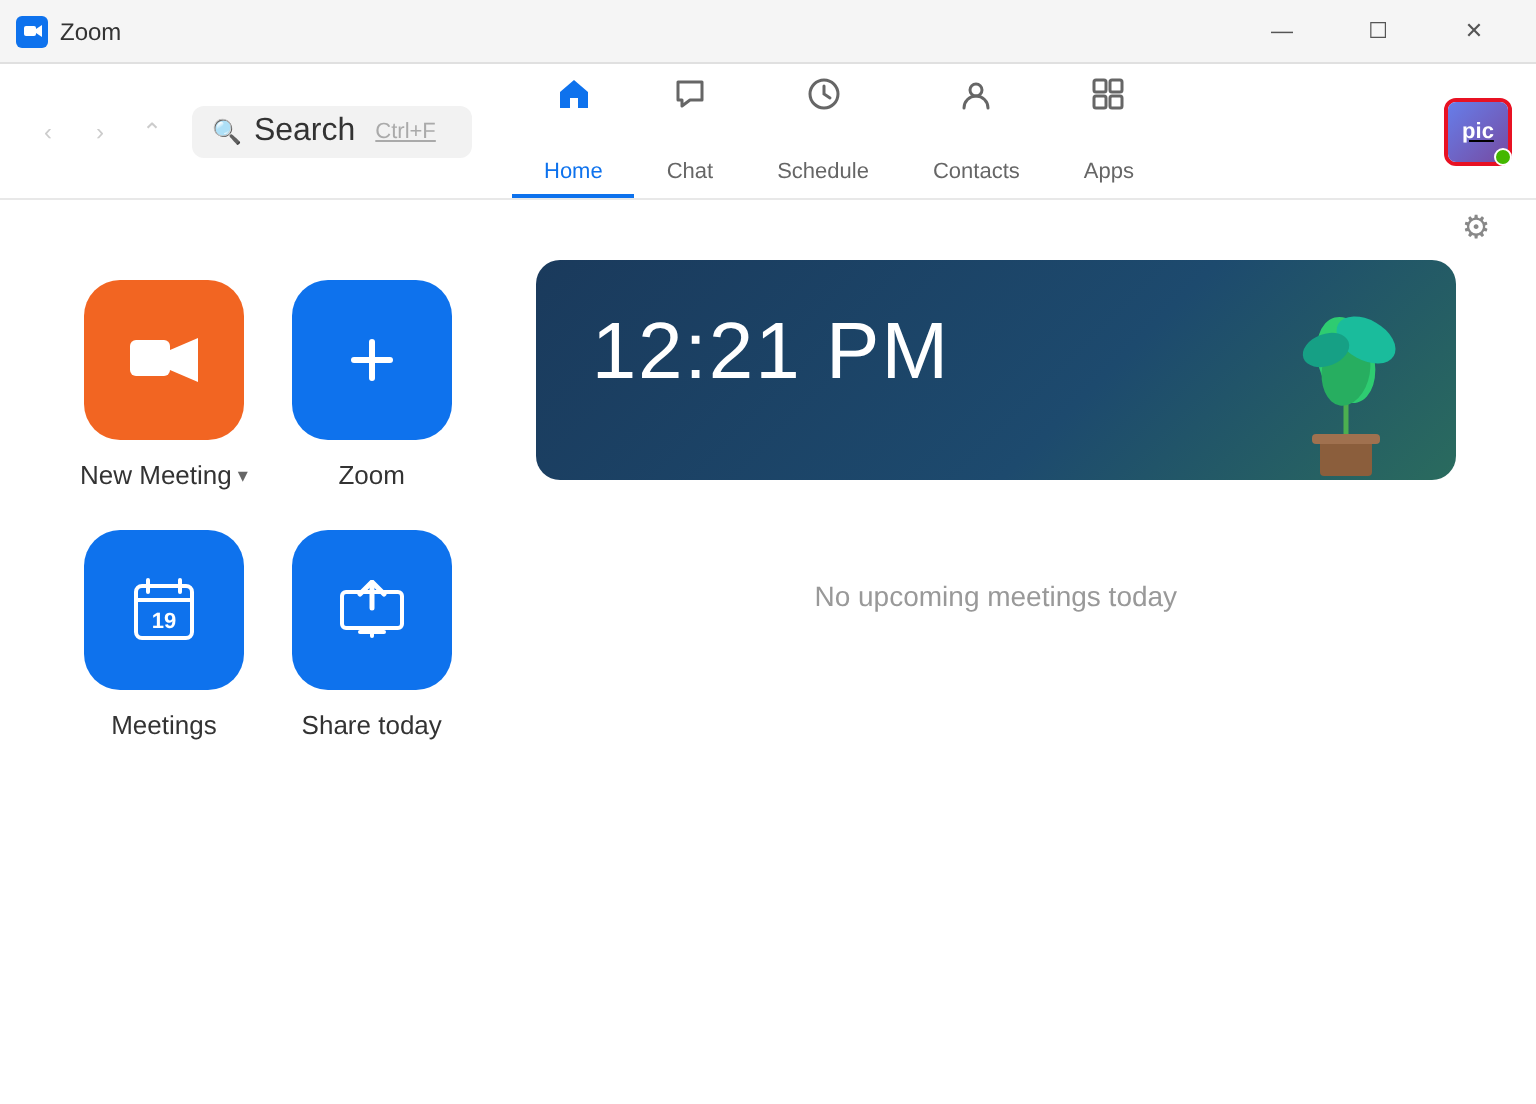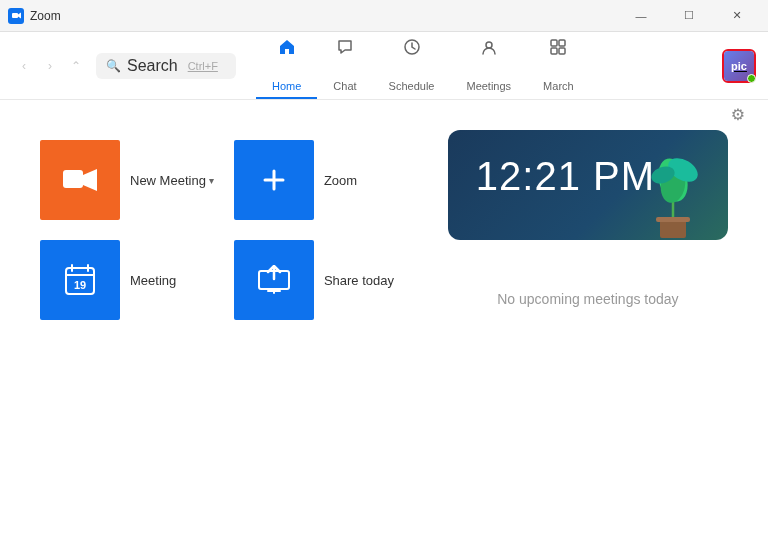--- a/index.html
+++ b/index.html
@@ -163,27 +163,28 @@
 
     
     .action-grid {
       display: grid;
       grid-template-columns: 1fr 1fr;
       gap: 20px;
       margin-top: 20px;
     }
     .action-item {
       display: flex;
+      flex-direction: column;
       align-items: center;
       gap: 10px;
       cursor: pointer;
     }
     .action-btn {
       width: 80px; height: 80px;
-      border-radius: 2px;
+      border-radius: 18px;
       border: none;
       display: flex; align-items: center; justify-content: center;
       cursor: pointer;
       font-size: 30px;
       color: #fff;
       transition: opacity 0.15s;
     }
     .action-btn.orange { background: #f26522; }
     .action-btn.blue { background: #0e72ed; }
     .action-btn-label {
@@ -313,32 +314,32 @@
       </span>
       <span class="nav-tab-label">Schedule</span>
     </div>
     <div class="nav-tab">
       <span class="nav-tab-icon">
         <svg width="18" height="18" viewBox="0 0 18 18" fill="none" stroke="#666" stroke-width="1.5">
           <circle cx="9" cy="7" r="3"></circle>
           <path d="M3 16c0-3.3 2.7-6 6-6s6 2.7 6 6" stroke-linecap="round"></path>
         </svg>
       </span>
-      <span class="nav-tab-label">Meetings</span>
+      <span class="nav-tab-label">Contacts</span>
     </div>
     <div class="nav-tab">
       <span class="nav-tab-icon">
         <svg width="18" height="18" viewBox="0 0 18 18" fill="none" stroke="#666" stroke-width="1.5">
           <rect x="2" y="2" width="6" height="6" rx="1"></rect>
           <rect x="10" y="2" width="6" height="6" rx="1"></rect>
           <rect x="2" y="10" width="6" height="6" rx="1"></rect>
           <rect x="10" y="10" width="6" height="6" rx="1"></rect>
         </svg>
       </span>
-      <span class="nav-tab-label">March</span>
+      <span class="nav-tab-label">Apps</span>
     </div>
   </nav>
 
   <div class="toolbar-right">
     <div class="avatar-container">
       <div class="avatar-img">
         <span style="font-size:11px;font-weight:bold;">pic</span>
       </div>
       <div class="avatar-status"></div>
     </div>
@@ -375,21 +376,21 @@
     <div class="action-item">
       <button class="action-btn blue">
         <svg width="32" height="34" viewBox="0 0 32 34" fill="white">
           <rect x="2" y="5" width="28" height="26" rx="3" fill="none" stroke="white" stroke-width="2"></rect>
           <line x1="8" y1="2" x2="8" y2="8" stroke="white" stroke-width="2" stroke-linecap="round"></line>
           <line x1="24" y1="2" x2="24" y2="8" stroke="white" stroke-width="2" stroke-linecap="round"></line>
           <line x1="2" y1="12" x2="30" y2="12" stroke="white" stroke-width="2"></line>
           <text x="16" y="26" text-anchor="middle" font-size="11" font-weight="bold" fill="white">19</text>
         </svg>
       </button>
-      <span class="action-btn-label">Meeting</span>
+      <span class="action-btn-label">Meetings</span>
     </div>
 
     <div class="action-item">
       <button class="action-btn blue">
         <svg width="34" height="30" viewBox="0 0 34 30" fill="white">
           <rect x="2" y="6" width="30" height="18" rx="2" fill="none" stroke="white" stroke-width="2"></rect>
           <line x1="17" y1="2" x2="17" y2="14" stroke="white" stroke-width="2.5" stroke-linecap="round"></line>
           <polyline points="11,7 17,1 23,7" stroke="white" stroke-width="2.5" fill="none" stroke-linecap="round" stroke-linejoin="round"></polyline>
           <line x1="11" y1="26" x2="23" y2="26" stroke="white" stroke-width="2" stroke-linecap="round"></line>
           <line x1="17" y1="24" x2="17" y2="28" stroke="white" stroke-width="2" stroke-linecap="round"></line>

